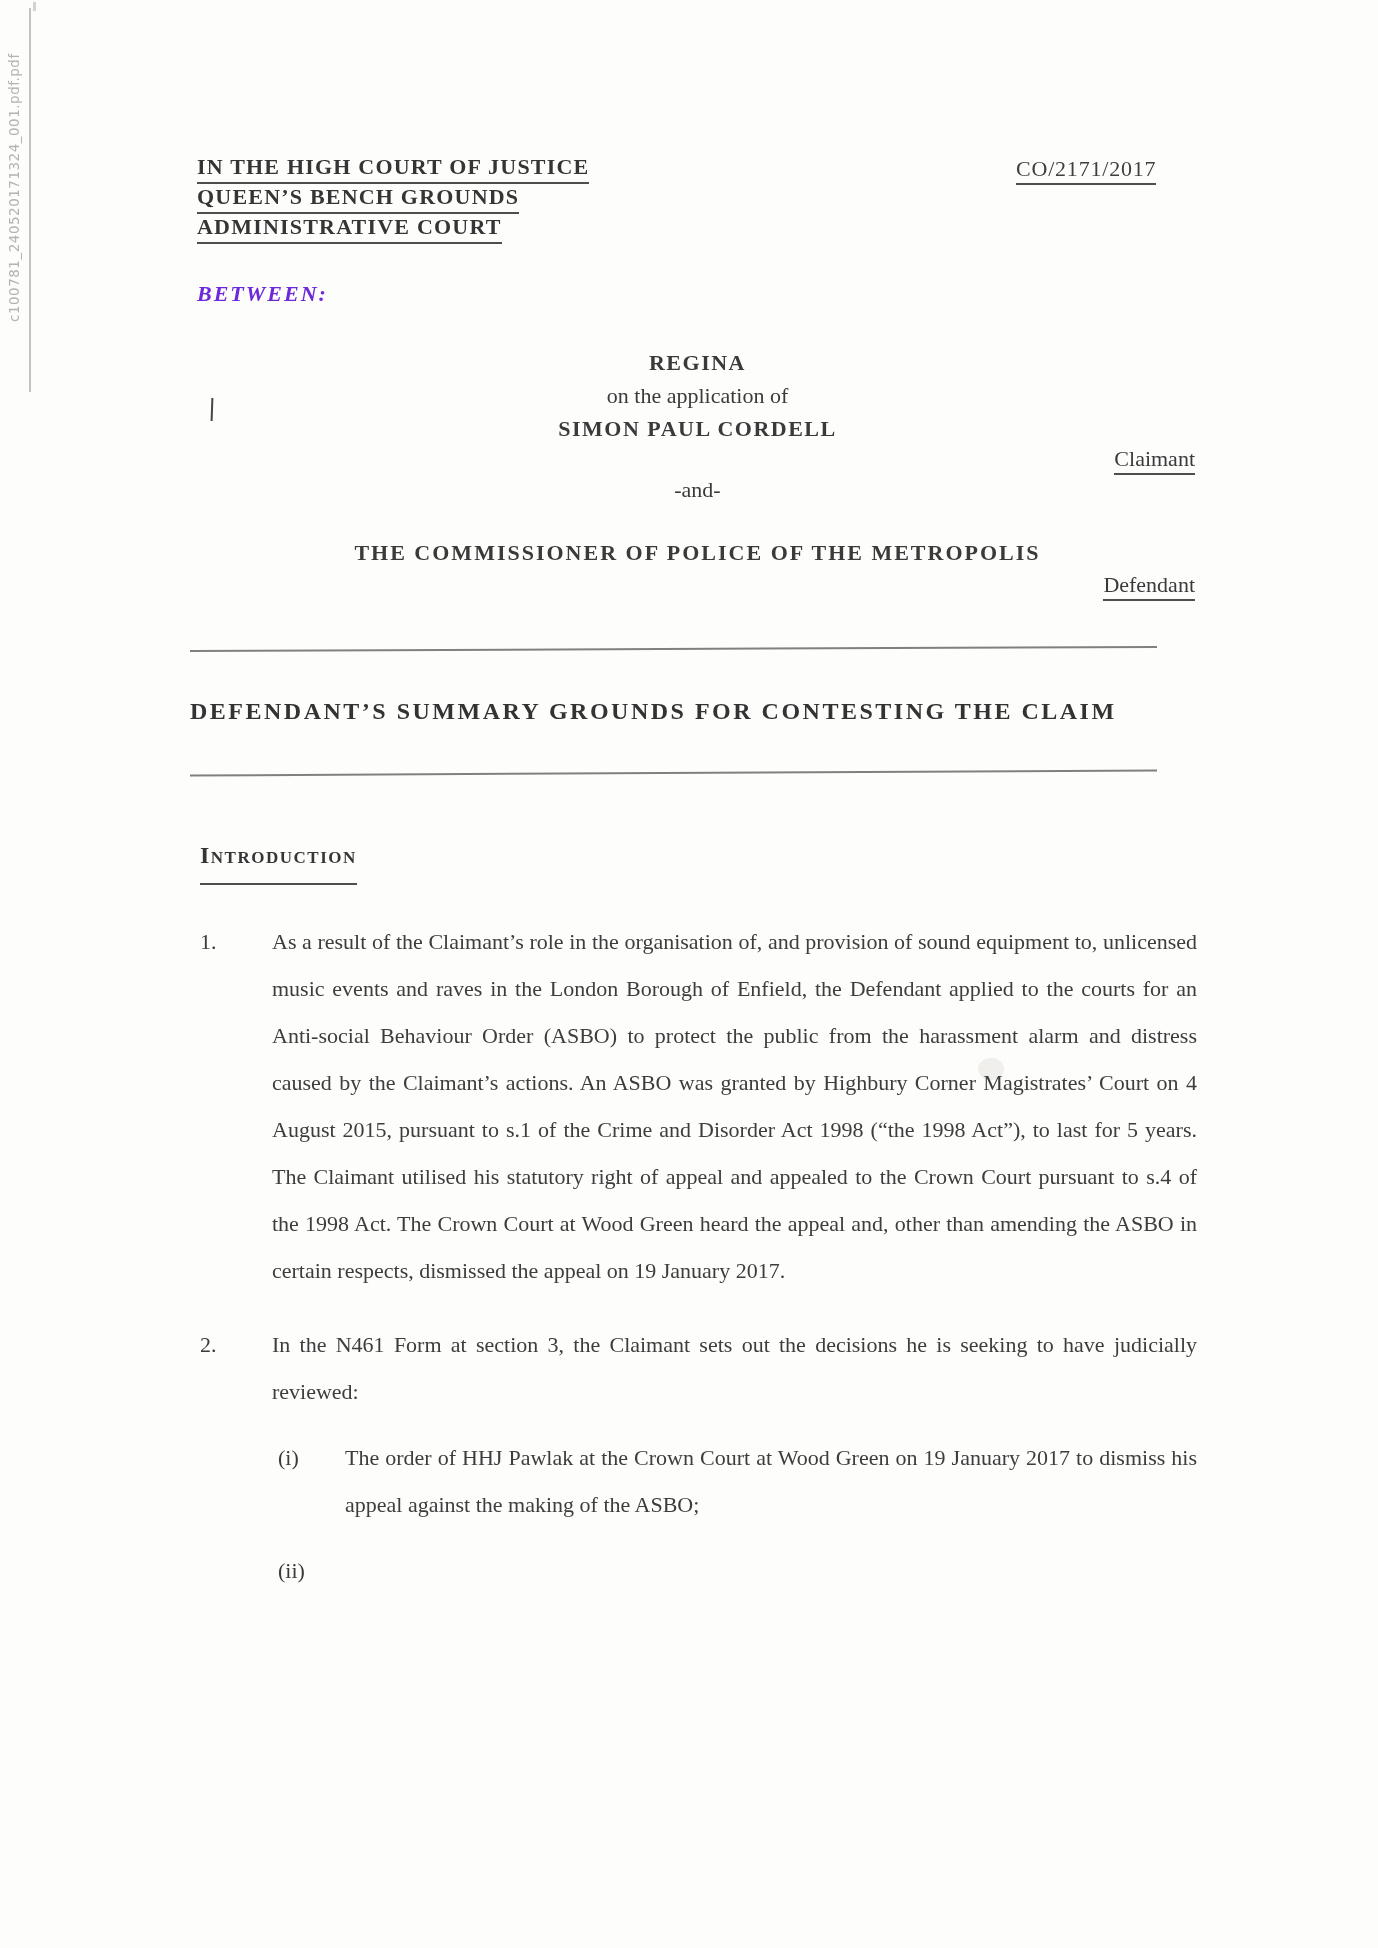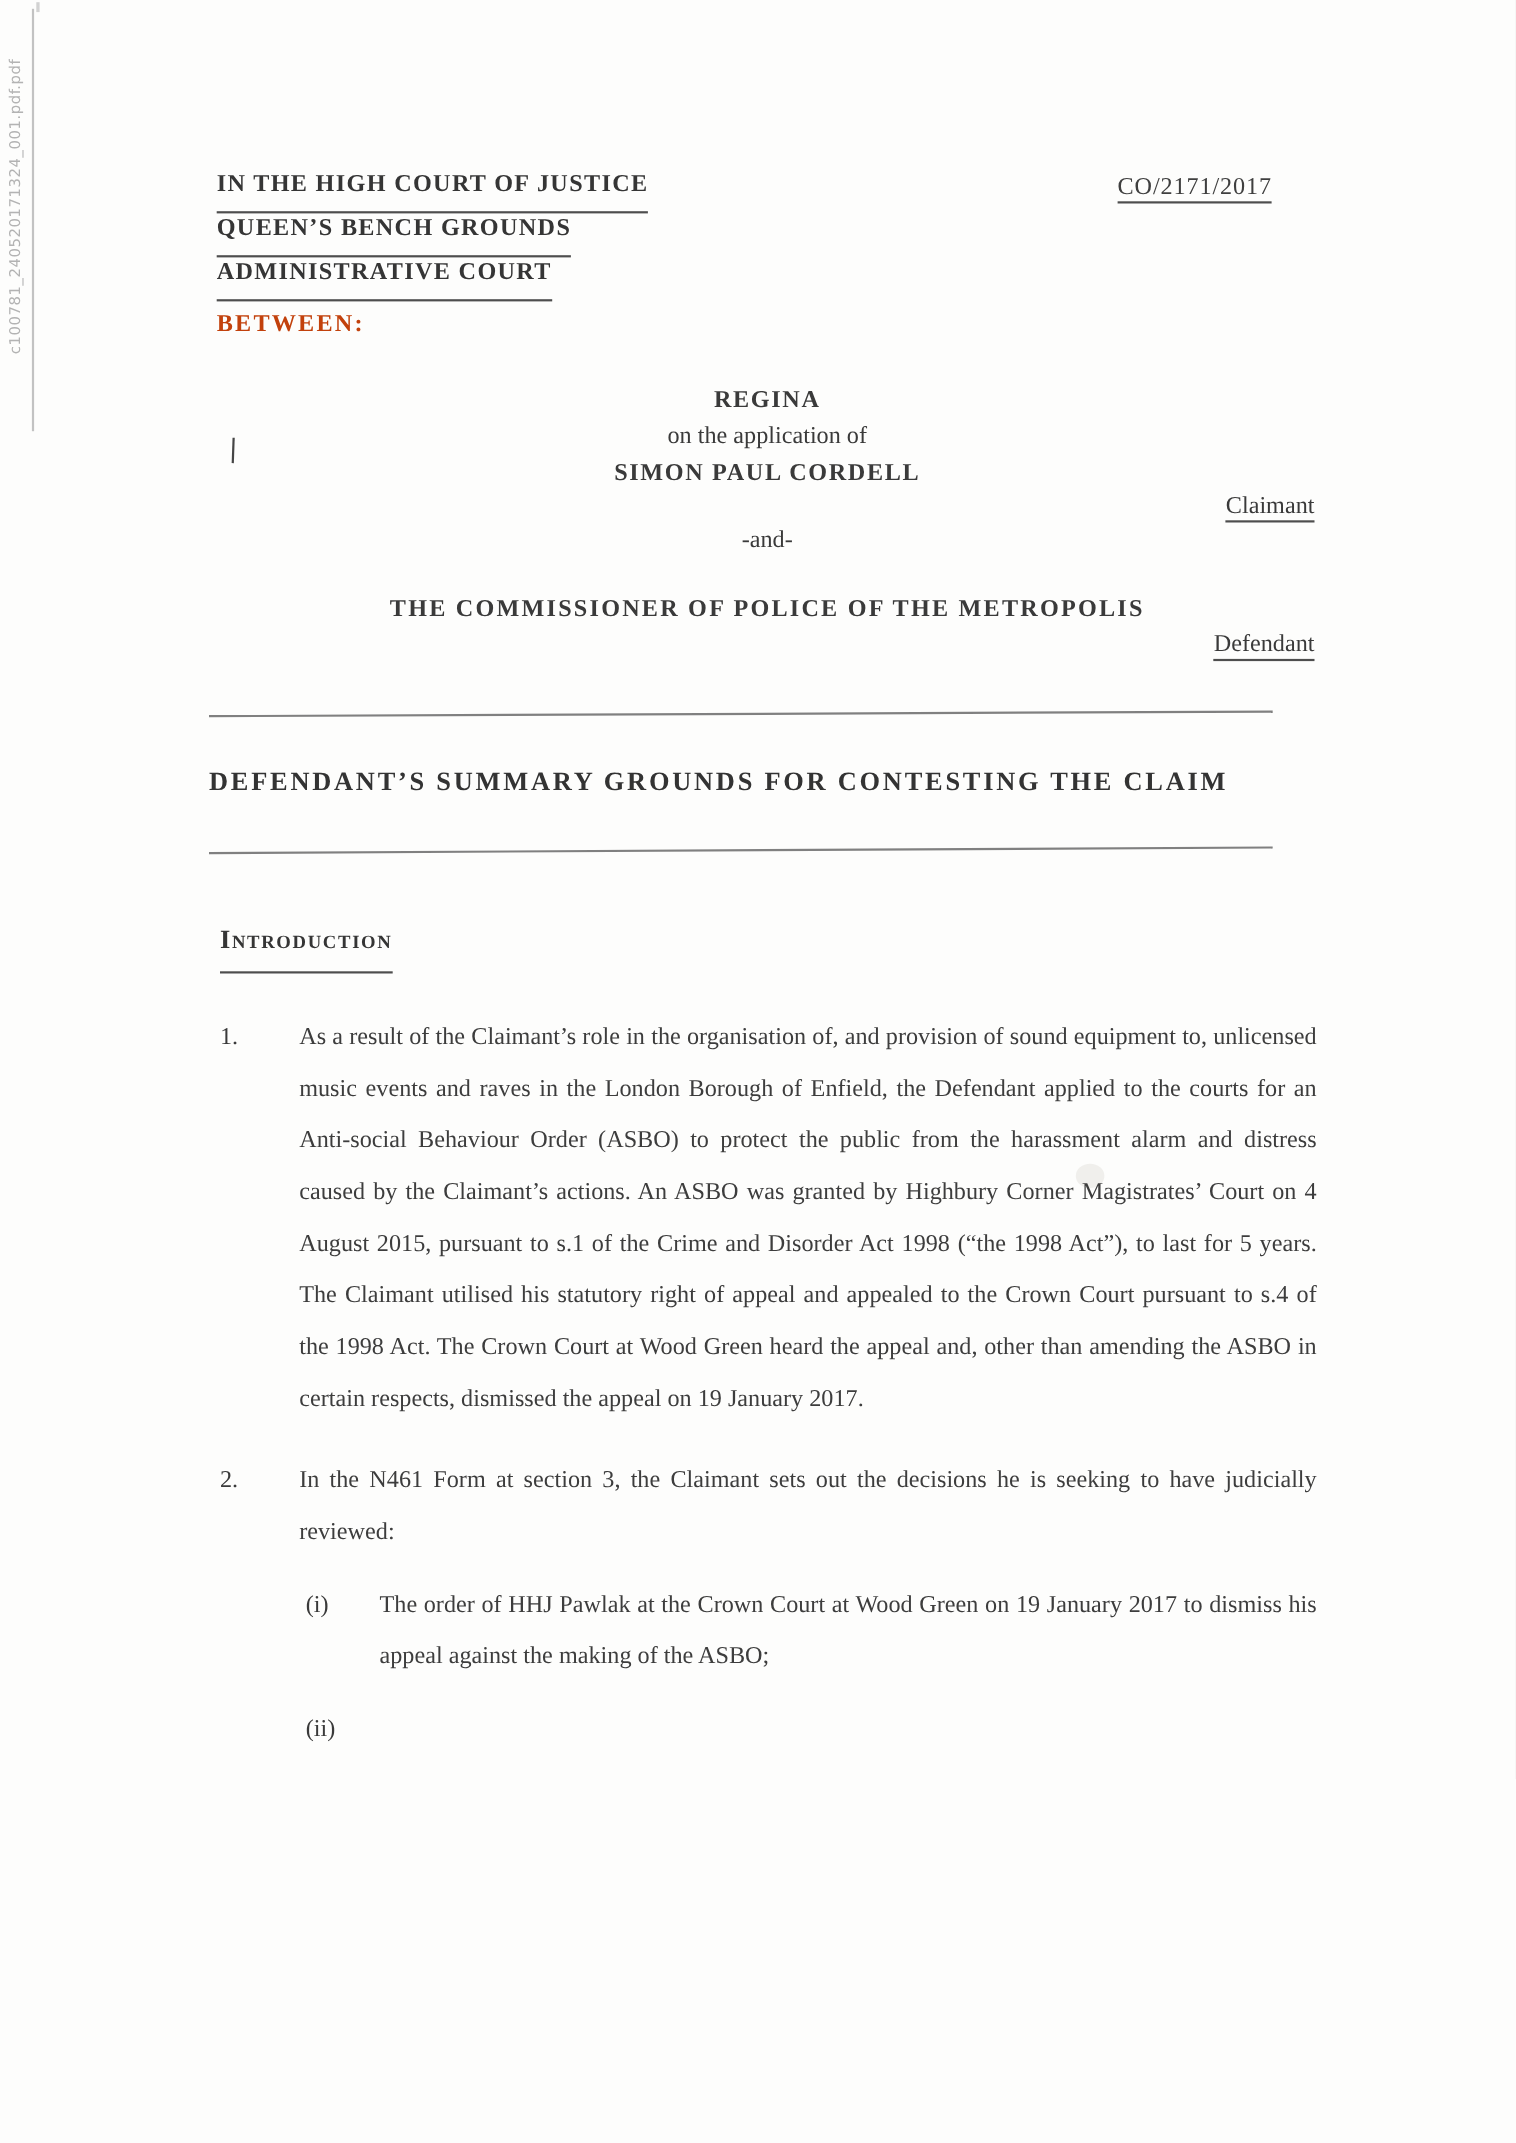--- a/index.html
+++ b/index.html
@@ -59,42 +59,43 @@
     position: absolute;
     left: 197px; top: 156px;
     font-weight: bold;
     font-size: 22px;
     letter-spacing: 1.2px;
     color: #353535;
   }
   .court-line {
     display: table;
     line-height: 22px;
-    padding-bottom: 14px;
+    padding-bottom: 4px;
     border-bottom: 2px solid #4e4e4e;
     margin-bottom: 2px;
     white-space: nowrap;
   }
   .case-number {
     position: absolute;
     left: 1016px; top: 156px;
     font-size: 22px;
     letter-spacing: 0.8px;
     padding-bottom: 1px;
     border-bottom: 2px solid #4e4e4e;
     white-space: nowrap;
     color: #3f3f3f;
   }
   .between {
     position: absolute;
     left: 197px; top: 281px;
     font-weight: bold;
     font-size: 22px;
     letter-spacing: 2px;
-    color: #c2410c;
+    color: #6d28d9;
+    font-style: italic;
   }
 
   
   .cline {
     position: absolute;
     left: 200px;
     width: 995px;
     text-align: center;
     font-size: 22px;
     white-space: nowrap;

